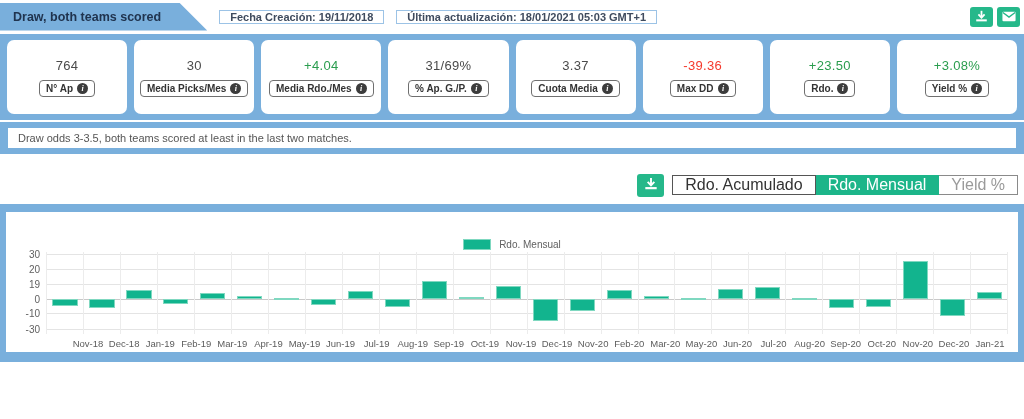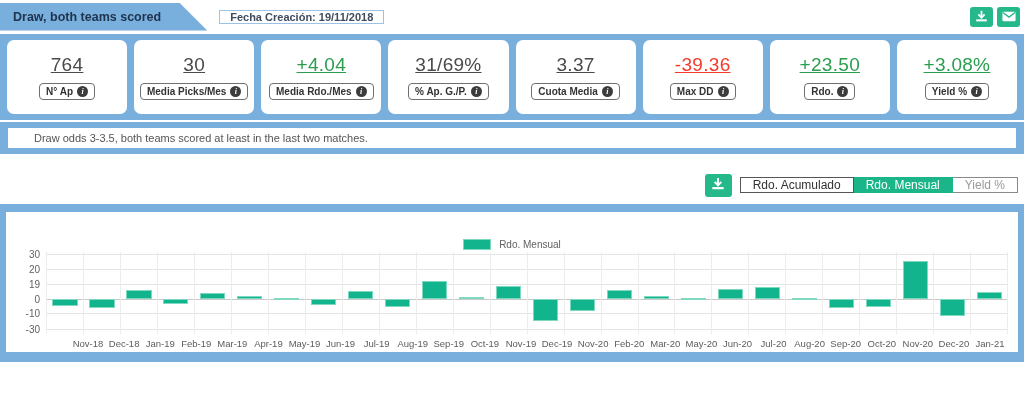--- a/index.html
+++ b/index.html
@@ -19,42 +19,42 @@
   .header-actions { margin-left:auto; margin-right:4px; display:flex; gap:4px; }
   .icon-btn { width:23px; height:20px; background:#25b88a; border:none; border-radius:3px;
     display:flex; align-items:center; justify-content:center; cursor:pointer; padding:0; }
   .icon-btn svg { display:block; }
 
   
   .stats-strip { margin-top:3px; background:#79afdc; padding:6px 7px; display:flex; gap:7px;
     height:86px; }
   .stat-card { flex:1; background:#fff; border-radius:7px; display:flex; flex-direction:column;
     align-items:center; justify-content:center; gap:7px; }
-  .stat-value { font-size:19px; color:#4a4a4a; letter-spacing:0.3px;text-decoration:underline; }
+  .stat-value { font-size:13px; color:#4a4a4a; letter-spacing:0.3px; }
   .stat-value.c-green { color:#2a9d4e; }
   .stat-value.c-red { color:#f5392c; }
   .stat-label-badge { display:inline-flex; align-items:center; gap:4px; border:1px solid #6f6f6f;
     border-radius:4px; padding:2px 6px; font-size:10px; font-weight:bold; color:#333; }
   .info-icon { width:11px; height:11px; border-radius:50%; background:#3c3c3c; color:#fff;
     font-size:8px; font-weight:bold; display:inline-flex; align-items:center; justify-content:center;
     font-family:"Liberation Serif", serif; font-style:italic; }
 
   
   .desc-tab-row { margin-top:21px; }
   .desc-strip { margin-top:2px; background:#79afdc; padding:6px 8px; height:32px; }
-  .desc-box { background:#fff; height:20px; display:flex; align-items:center; padding:0 26px;
+  .desc-box { background:#fff; height:20px; display:flex; align-items:center; padding:0 10px;
     font-size:11px; color:#555; }
 
   
   .chart-head-row { margin-top:16px; display:flex; align-items:center; height:30px; }
   .chart-actions { margin-left:auto; margin-right:6px; display:flex; align-items:center; gap:8px; }
   .dl-btn { width:27px; height:23px; background:#25b88a; border:none; border-radius:3px;
     display:flex; align-items:center; justify-content:center; cursor:pointer; padding:0; }
   .seg-group { display:flex; }
-  .seg-btn { background:#fff; border:1px solid #555; color:#333; font-size:12px;
+  .seg-btn { background:#fff; border:1px solid #555; color:#333; font-size:16px;
     padding:0 12px; cursor:pointer; font-family:inherit; }
   .seg-btn + .seg-btn { border-left:none; }
   .seg-btn.active { background:#1cb589; border-color:#1cb589; color:#fff; }
   .seg-btn.muted { color:#9a9a9a; border-color:#8a8a8a; }
 
   
   .chart-panel { margin-top:4px; background:#79afdc; padding:8px 6px 10px 6px; height:158px; }
   .chart-inner { background:#fff; height:140px; position:relative; padding-top:24px; }
   .legend-row { height:16px; display:flex; align-items:center; justify-content:center; gap:8px; }
   .legend-swatch { width:28px; height:11px; background:#12b48e; border:1px solid #7fd8c0; }
@@ -72,20 +72,21 @@
   .xlabel { flex:1; text-align:center; font-size:9.5px; color:#5c5c5c; white-space:nowrap; }
 </style>
 </head>
 <body>
 
 <div class="page">
 
   <div class="header-row">
     <div class="tab">Draw, both teams scored</div>
     <div class="badge">Fecha Creación: 19/11/2018</div>
+    <div class="badge">Última actualización: 18/01/2021 05:03 GMT+1</div>
     <div class="header-actions">
       <button class="icon-btn">
         <span>
             <svg width="13" height="13" viewBox="0 0 16 16">
               <path d="M8 1v7" stroke="#fff" stroke-width="2.2" fill="none"></path>
               <path d="M4.2 5.5L8 9.5l3.8-4" stroke="#fff" stroke-width="2.2" fill="none"></path>
               <path d="M1.5 11.5h13v2.5h-13z" fill="#fff"></path>
             </svg>
           </span>
       </button>

